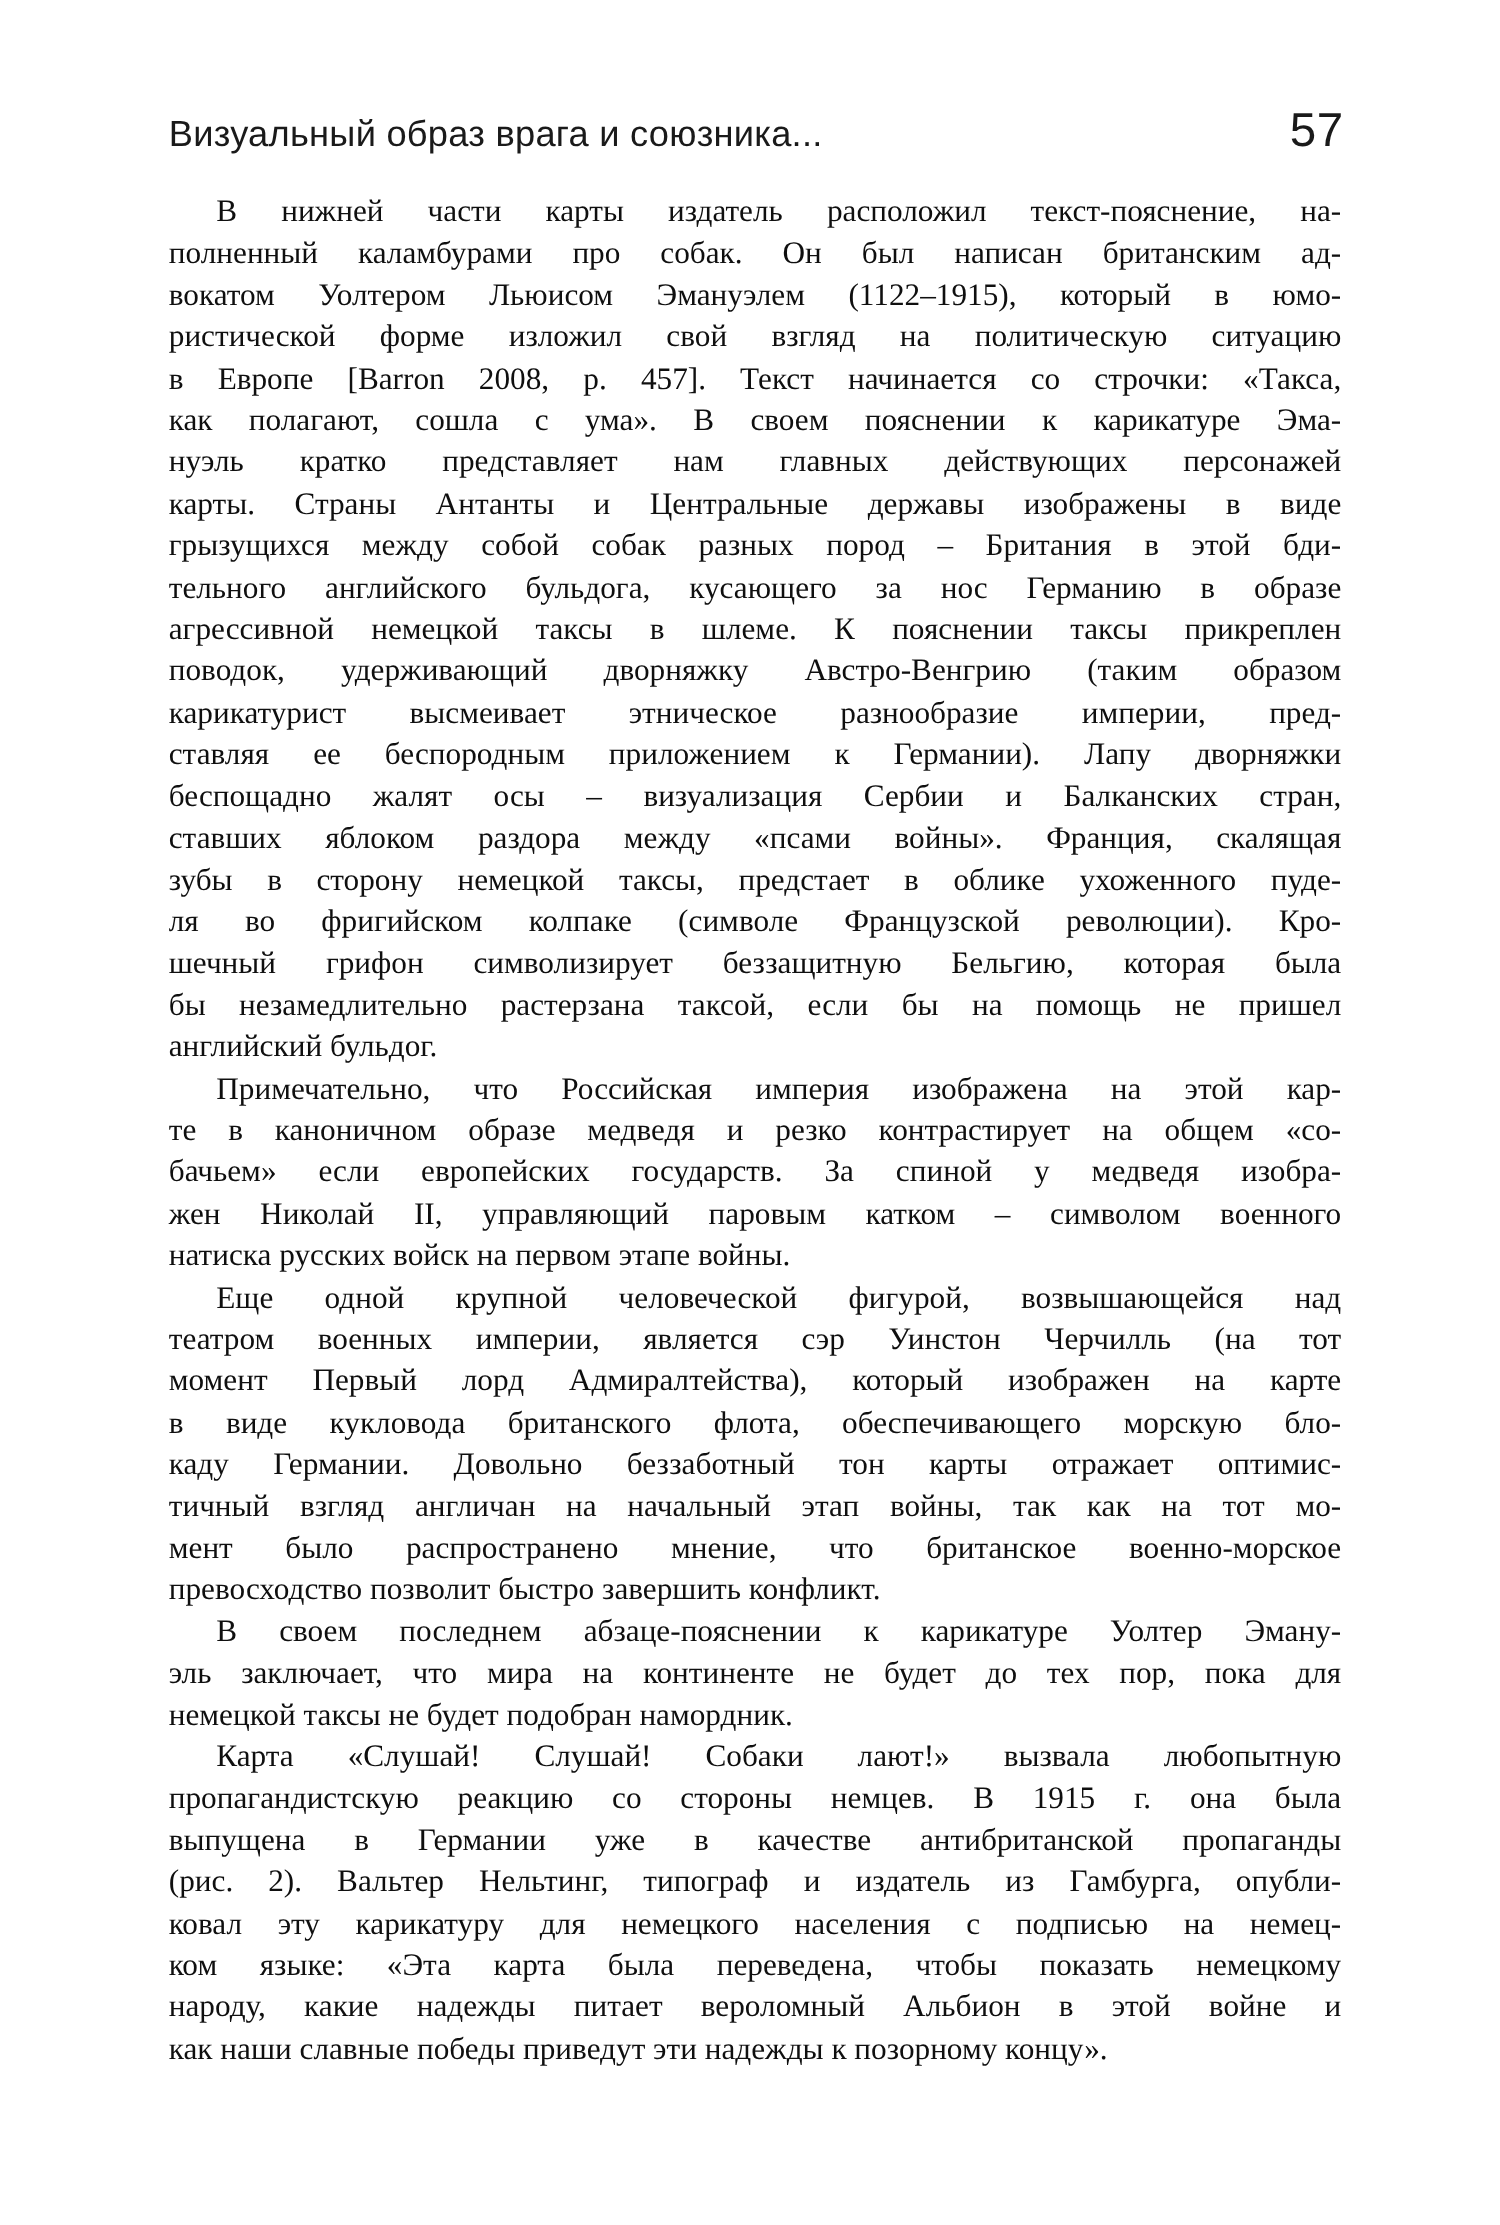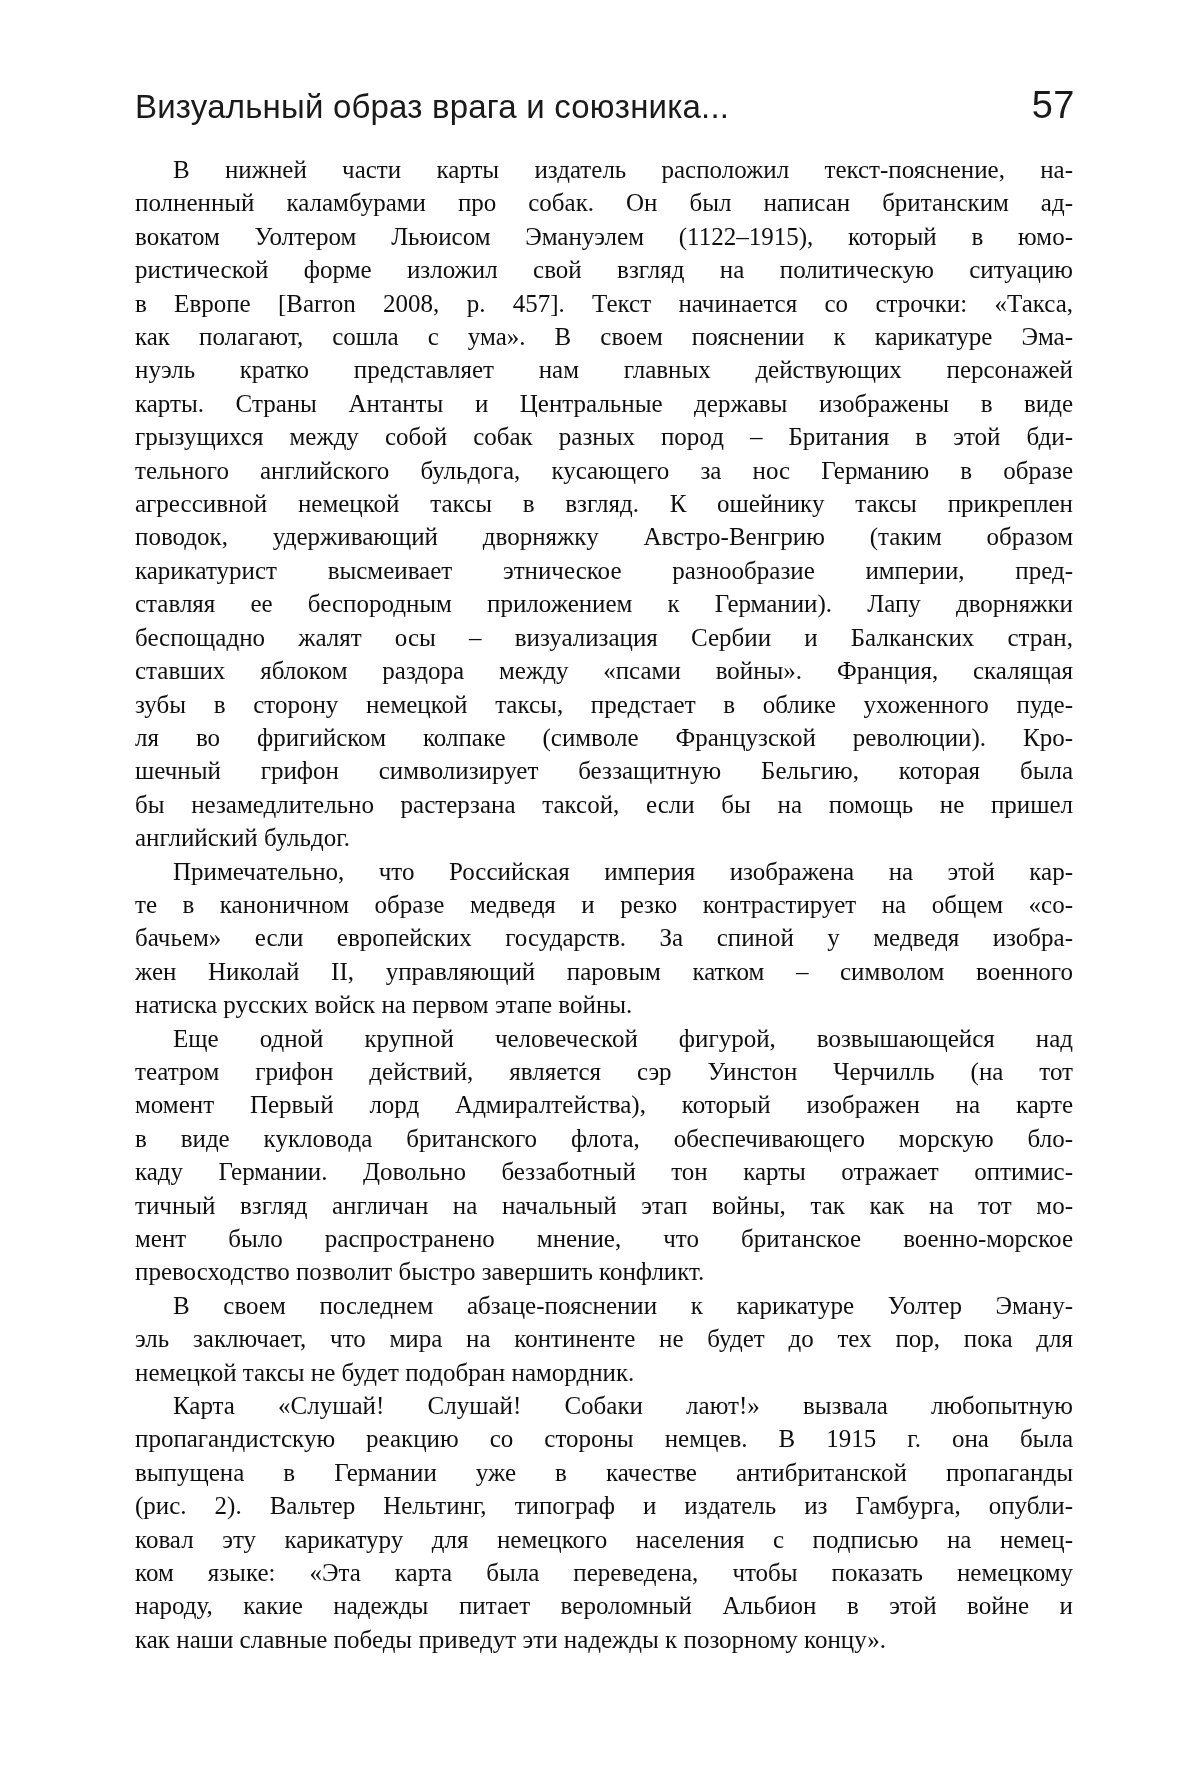--- a/index.html
+++ b/index.html
@@ -19,21 +19,21 @@
     left: 135px;
     right: 125px;
     top: 84px;
     display: flex;
     justify-content: space-between;
     align-items: baseline;
     font-family: "Liberation Sans", "DejaVu Sans", sans-serif;
     color: #1a1a1a;
   }
   .running-title {
-    font-size: 33px;
+    font-size: 29px;
     letter-spacing: 0.2px;
   }
   .page-number {
     font-size: 38px;
     letter-spacing: 0.5px;
   }
   .body-text {
     position: absolute;
     left: 135px;
     top: 153px;
@@ -74,42 +74,42 @@
         <div class="line first">В нижней части карты издатель расположил текст-пояснение, на-</div>
         <div class="line">полненный каламбурами про собак. Он был написан британским ад-</div>
         <div class="line">вокатом Уолтером Льюисом Эмануэлем (1122–1915), который в юмо-</div>
         <div class="line">ристической форме изложил свой взгляд на политическую ситуацию</div>
         <div class="line">в Европе [Barron 2008, p. 457]. Текст начинается со строчки: «Такса,</div>
         <div class="line">как полагают, сошла с ума». В своем пояснении к карикатуре Эма-</div>
         <div class="line">нуэль кратко представляет нам главных действующих персонажей</div>
         <div class="line">карты. Страны Антанты и Центральные державы изображены в виде</div>
         <div class="line">грызущихся между собой собак разных пород – Британия в этой бди-</div>
         <div class="line">тельного английского бульдога, кусающего за нос Германию в образе</div>
-        <div class="line">агрессивной немецкой таксы в взгляд. К ошейнику таксы прикреплен</div>
+        <div class="line">агрессивной немецкой таксы в шлеме. К пояснении таксы прикреплен</div>
         <div class="line">поводок, удерживающий дворняжку Австро-Венгрию (таким образом</div>
         <div class="line">карикатурист высмеивает этническое разнообразие империи, пред-</div>
         <div class="line">ставляя ее беспородным приложением к Германии). Лапу дворняжки</div>
         <div class="line">беспощадно жалят осы – визуализация Сербии и Балканских стран,</div>
         <div class="line">ставших яблоком раздора между «псами войны». Франция, скалящая</div>
         <div class="line">зубы в сторону немецкой таксы, предстает в облике ухоженного пуде-</div>
         <div class="line">ля во фригийском колпаке (символе Французской революции). Кро-</div>
         <div class="line">шечный грифон символизирует беззащитную Бельгию, которая была</div>
         <div class="line">бы незамедлительно растерзана таксой, если бы на помощь не пришел</div>
         <div class="line last">английский бульдог.</div>
       </div>
       <div class="paragraph">
         <div class="line first">Примечательно, что Российская империя изображена на этой кар-</div>
         <div class="line">те в каноничном образе медведя и резко контрастирует на общем «со-</div>
         <div class="line">бачьем» если европейских государств. За спиной у медведя изобра-</div>
         <div class="line">жен Николай II, управляющий паровым катком – символом военного</div>
         <div class="line last">натиска русских войск на первом этапе войны.</div>
       </div>
       <div class="paragraph">
         <div class="line first">Еще одной крупной человеческой фигурой, возвышающейся над</div>
-        <div class="line">театром грифон действий, является сэр Уинстон Черчилль (на тот</div>
+        <div class="line">театром военных империи, является сэр Уинстон Черчилль (на тот</div>
         <div class="line">момент Первый лорд Адмиралтейства), который изображен на карте</div>
         <div class="line">в виде кукловода британского флота, обеспечивающего морскую бло-</div>
         <div class="line">каду Германии. Довольно беззаботный тон карты отражает оптимис-</div>
         <div class="line">тичный взгляд англичан на начальный этап войны, так как на тот мо-</div>
         <div class="line">мент было распространено мнение, что британское военно-морское</div>
         <div class="line last">превосходство позволит быстро завершить конфликт.</div>
       </div>
       <div class="paragraph">
         <div class="line first">В своем последнем абзаце-пояснении к карикатуре Уолтер Эману-</div>
         <div class="line">эль заключает, что мира на континенте не будет до тех пор, пока для</div>

